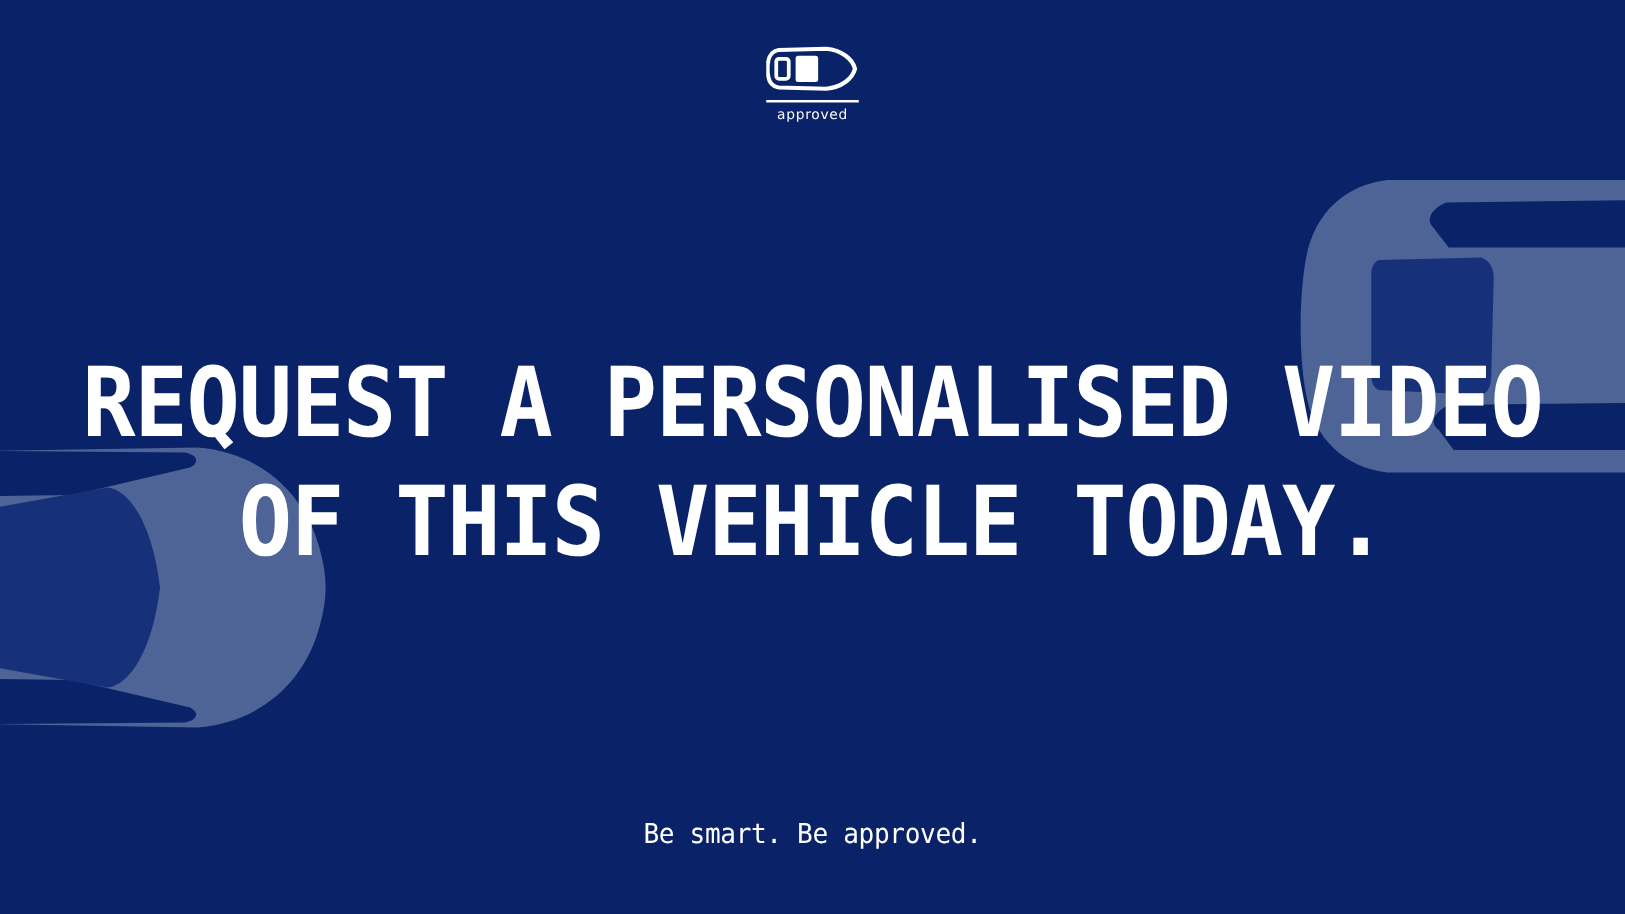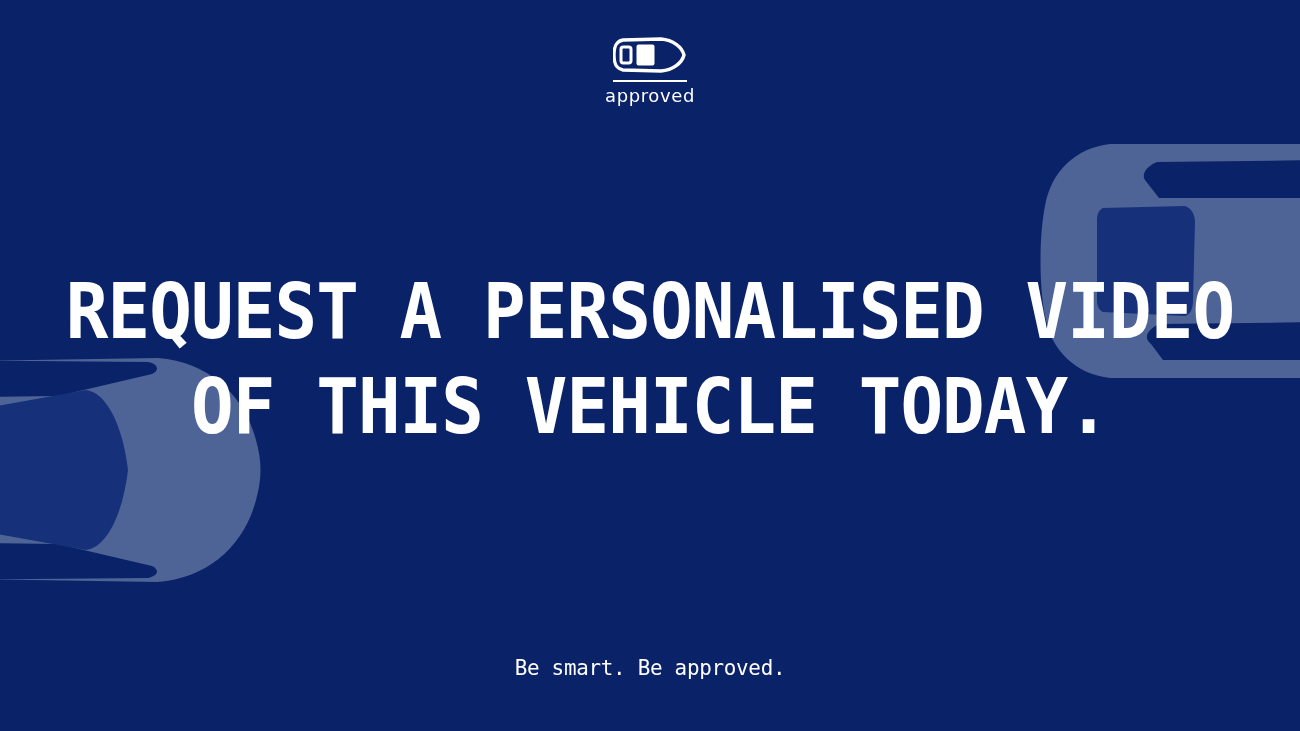--- a/index.html
+++ b/index.html
@@ -49,30 +49,30 @@
   #logo-rule {
     width: 74px;
     height: 2px;
     background: #ffffff;
     margin: 6px auto 0 auto;
   }
   #logo-word {
     display: block;
     margin-top: 3px;
     color: #ffffff;
-    font-size: 18px;
+    font-size: 11px;
     letter-spacing: 0.6px;
     font-family: "DejaVu Sans", sans-serif;
     font-weight: 400;
   }
 
   
   #headline {
     position: absolute;
-    top: 264px;
+    top: 276px;
     left: 0;
     width: 1300px;
     text-align: center;
     color: #ffffff;
   }
   .headline-line {
     display: block;
     font-family: "DejaVu Sans Mono", "Liberation Mono", monospace;
     font-weight: 700;
     font-size: 76px;

